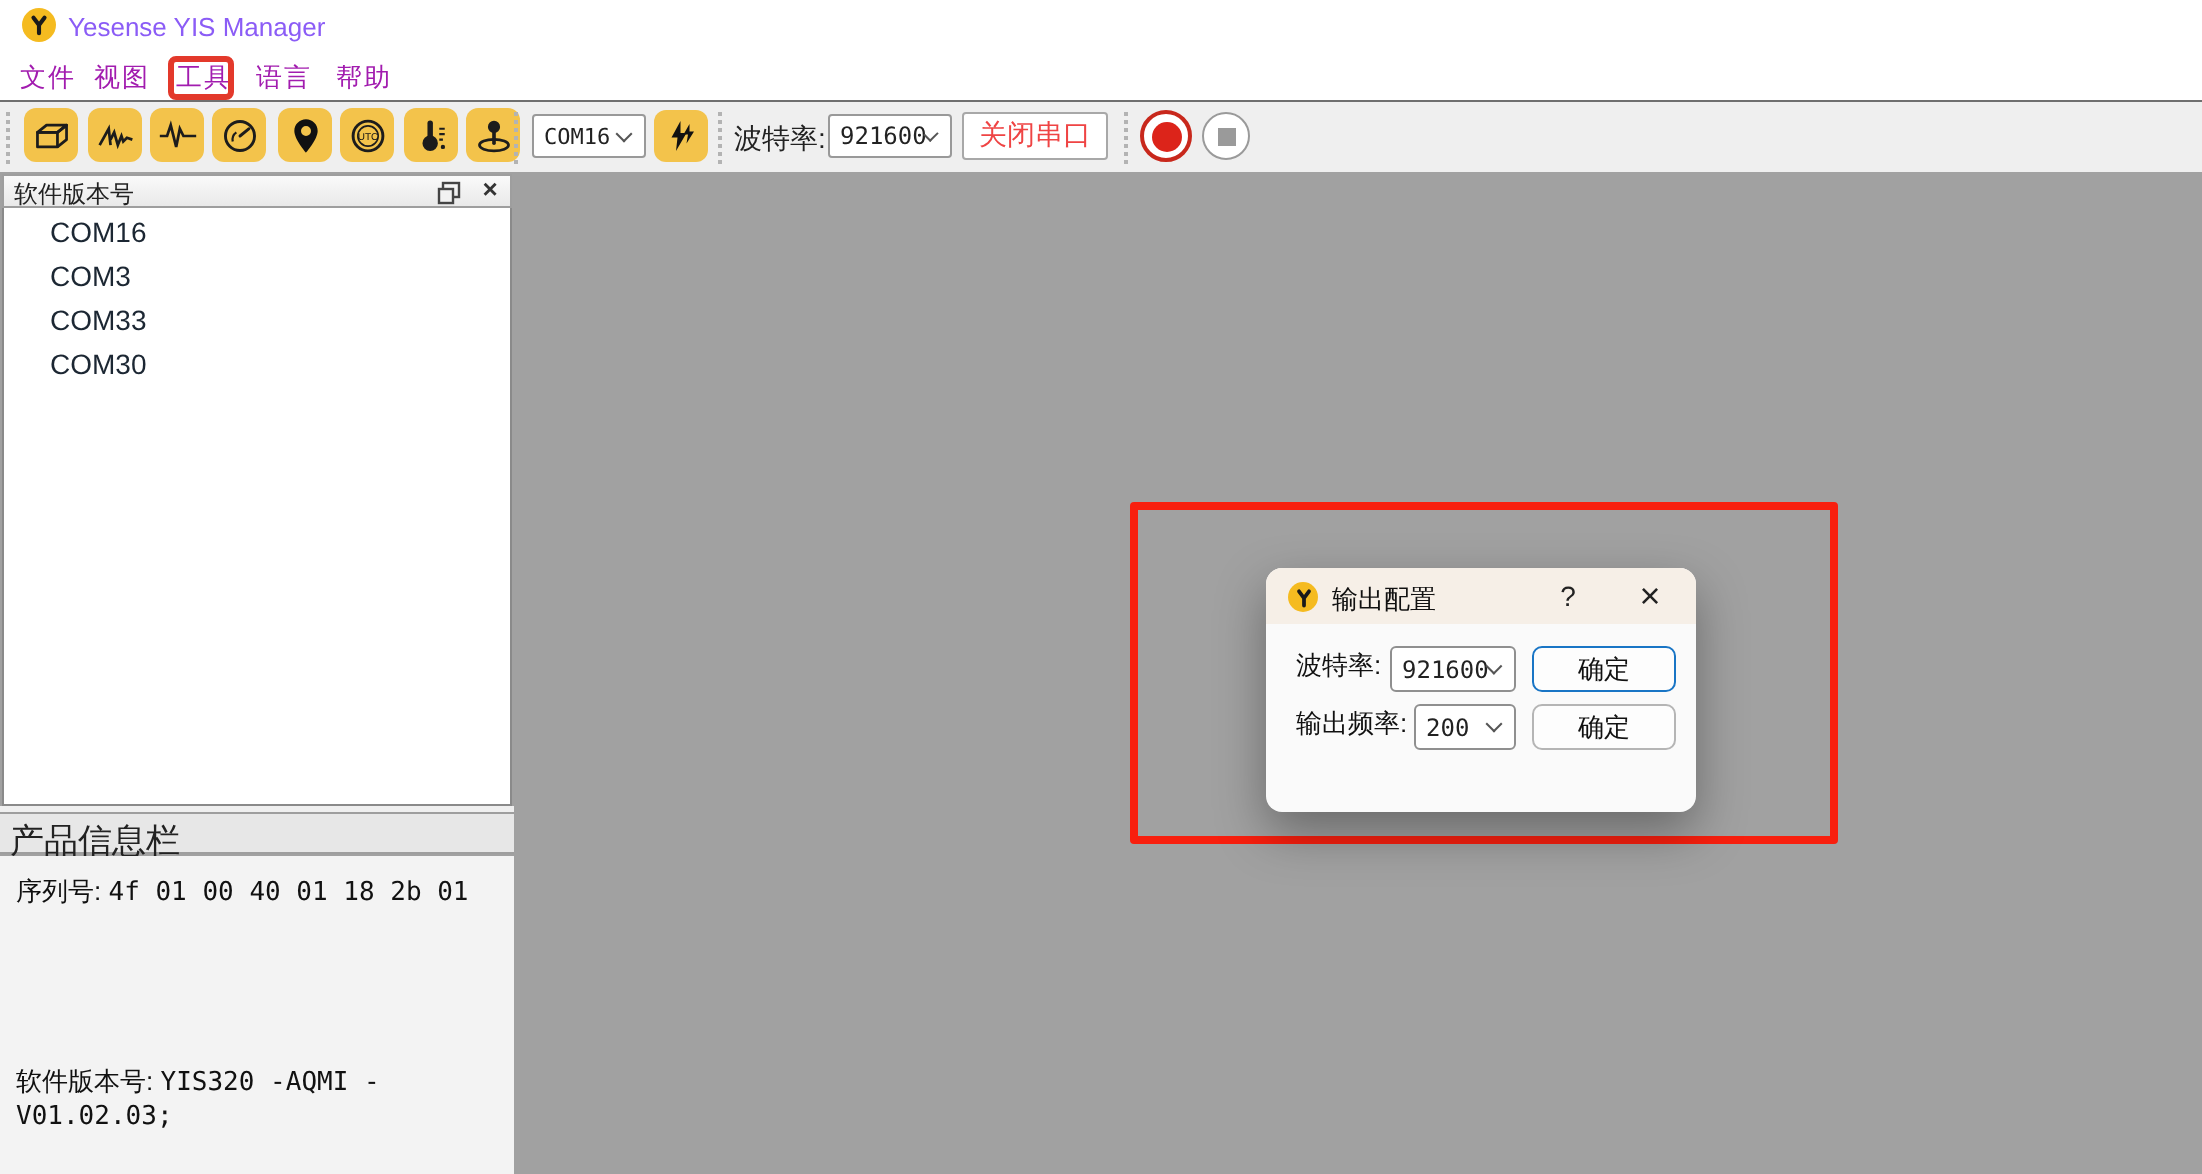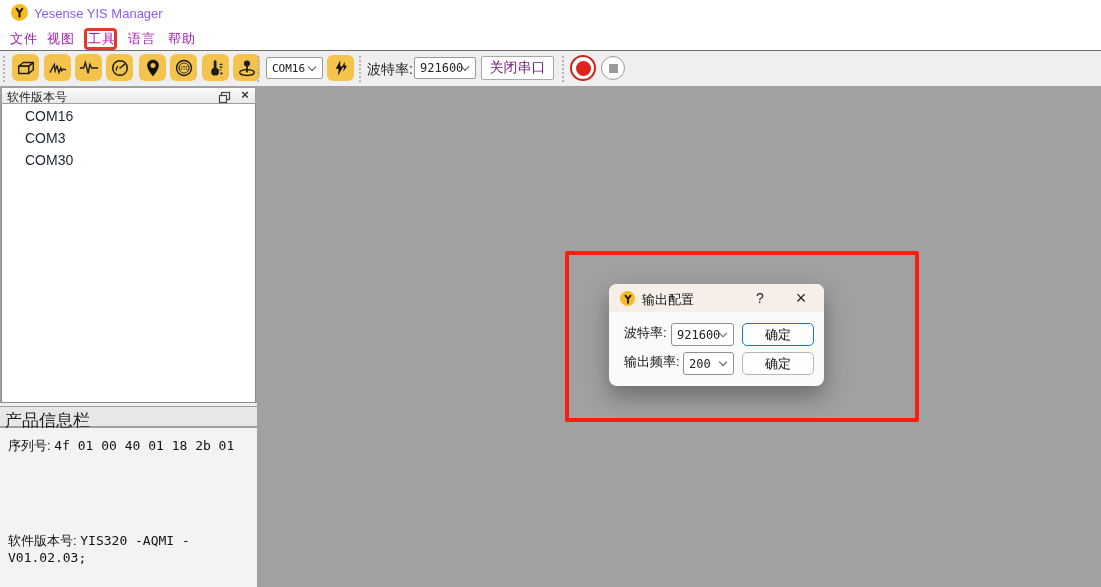--- a/index.html
+++ b/index.html
@@ -22,21 +22,21 @@
 
   
   .toolbar { position:absolute; left:0; top:51px; width:1101px; height:35px; background:#efefef; }
   .tb-handle { position:absolute; top:5px; height:26px; width:4px; border-left:2px dotted #b3b3b3; }
   .tb-icon-btn { position:absolute; top:3px; width:27px; height:27px; background:#f3c34b; border:none; border-radius:6px; display:flex; align-items:center; justify-content:center; cursor:pointer; padding:0; }
   .tb-icon-btn svg { display:block; }
   .combo { position:absolute; background:#fff; border:1px solid #999; border-radius:2px; font-family:"DejaVu Sans Mono",monospace; color:#222; display:flex; align-items:center; }
   .combo .val { padding-left:5px; flex:1; }
   .chev { width:6px; height:6px; border-right:1.5px solid #555; border-bottom:1.5px solid #555; transform:rotate(45deg); margin-right:7px; margin-top:-3px; }
   .tb-label { position:absolute; font-size:14px; color:#222; }
-  .tb-btn { position:absolute; background:#fff; border:1px solid #a8a8a8; border-radius:2px; font-size:14px; color:#701a75; cursor:pointer; font-family:"Liberation Sans",sans-serif; }
+  .tb-btn { position:absolute; background:#fff; border:1px solid #a8a8a8; border-radius:2px; font-size:14px; color:#ef4444; cursor:pointer; font-family:"Liberation Sans",sans-serif; }
   .rec-btn { position:absolute; top:4px; width:26px; height:26px; border-radius:50%; border:2px solid #c8281c; background:#fff; cursor:pointer; display:flex; align-items:center; justify-content:center; padding:0; }
   .rec-btn .dot { width:15px; height:15px; border-radius:50%; background:#dc241a; }
   .stop-btn { position:absolute; top:5px; width:24px; height:24px; border-radius:50%; border:1.5px solid #9a9a9a; background:#fff; cursor:pointer; display:flex; align-items:center; justify-content:center; padding:0; }
   .stop-btn .sq { width:9px; height:9px; background:#9a9a9a; }
 
   
   .dock-header { position:absolute; left:1px; top:87px; width:255px; height:17px; background:linear-gradient(#fafafa,#e9e9e9); border:1px solid #9e9e9e; }
   .dock-header .dh-title { position:absolute; left:5px; top:1px; font-size:12px; color:#222; }
   .dh-float { position:absolute; left:216px; top:2px; width:13px; height:13px; cursor:pointer; }
   .dh-close { position:absolute; left:236px; top:-1px; width:14px; height:16px; font-size:13px; color:#333; cursor:pointer; text-align:center; line-height:16px; font-weight:bold; }
@@ -45,21 +45,21 @@
   .splitter { position:absolute; left:0; top:403px; width:257px; height:3px; background:#efefef; }
   .info-header { position:absolute; left:0; top:406px; width:257px; height:21px; background:#e7e7e7; border-top:1px solid #9e9e9e; border-bottom:1px solid #9e9e9e; }
   .info-header .ih-title { position:absolute; left:5px; top:2px; font-size:17px; color:#222; }
   .info-area { position:absolute; left:0; top:428px; width:257px; height:159px; background:#f3f3f3; }
   .info-line { position:absolute; left:8px; font-size:13px; color:#111; }
   .info-line .mono { font-family:"DejaVu Sans Mono",monospace; font-size:13px; }
 
   
   .main-area { position:absolute; left:257px; top:86px; width:844px; height:501px; background:#a1a1a1; }
   .annotation-box { position:absolute; left:565px; top:251px; width:354px; height:171px; border:4px solid #f81f0e; border-radius:2px; }
-  .dialog { position:absolute; left:609px; top:284px; width:215px; height:102px; border-radius:8px; background:#fafafa; box-shadow:0 10px 25px rgba(0,0,0,0.35);text-decoration:underline; }
+  .dialog { position:absolute; left:633px; top:284px; width:215px; height:122px; border-radius:8px; background:#fafafa; box-shadow:0 10px 25px rgba(0,0,0,0.35);text-decoration:underline; }
   .dialog-titlebar { position:absolute; left:0; top:0; width:215px; height:28px; background:#f6efe7; border-radius:8px 8px 0 0; }
   .dialog .logo { left:11px; top:7px; width:15px; height:15px; }
   .dialog-title { position:absolute; left:33px; top:7px; font-size:13px; color:#111; }
   .dlg-help { position:absolute; left:142px; top:5px; width:18px; height:18px; font-size:14px; color:#222; text-align:center; line-height:18px; cursor:pointer; }
   .dlg-close { position:absolute; left:182px; top:3px; width:20px; height:22px; font-size:18px; color:#222; text-align:center; line-height:22px; cursor:pointer; font-weight:300; }
   .dlg-label { position:absolute; font-size:13px; color:#111; }
   .dlg-combo { border-radius:3px; border:1px solid #8f8f8f; font-size:12px; }
   .dlg-btn { position:absolute; width:72px; height:23px; background:#fdfdfd; border-radius:5px; font-size:13px; color:#111; cursor:pointer; font-family:"Liberation Sans",sans-serif; }
   .dlg-btn.primary { border:1.5px solid #1975c5; }
   .dlg-btn.normal { border:1px solid #b5b5b5; }
@@ -182,20 +182,21 @@
       <svg width="13" height="13" viewBox="0 0 13 13" fill="none" stroke="#444" stroke-width="1.2">
         <rect x="3.5" y="1.5" width="8" height="7"></rect>
           <rect x="1.5" y="4.5" width="7" height="7" fill="#f2f2f2"></rect>
       </svg>
     </span>
     <span class="dh-close">×</span>
   </div>
   <div class="port-list">
     <div class="port-item">COM16</div>
     <div class="port-item">COM3</div>
+    <div class="port-item">COM33</div>
     <div class="port-item">COM30</div>
   </div>
   <div class="splitter"></div>
 
   <div class="info-header">
     <span class="ih-title">产品信息栏</span>
   </div>
   <div class="info-area">
     <div class="info-line" style="top:9px">
       <span>序列号:</span>

